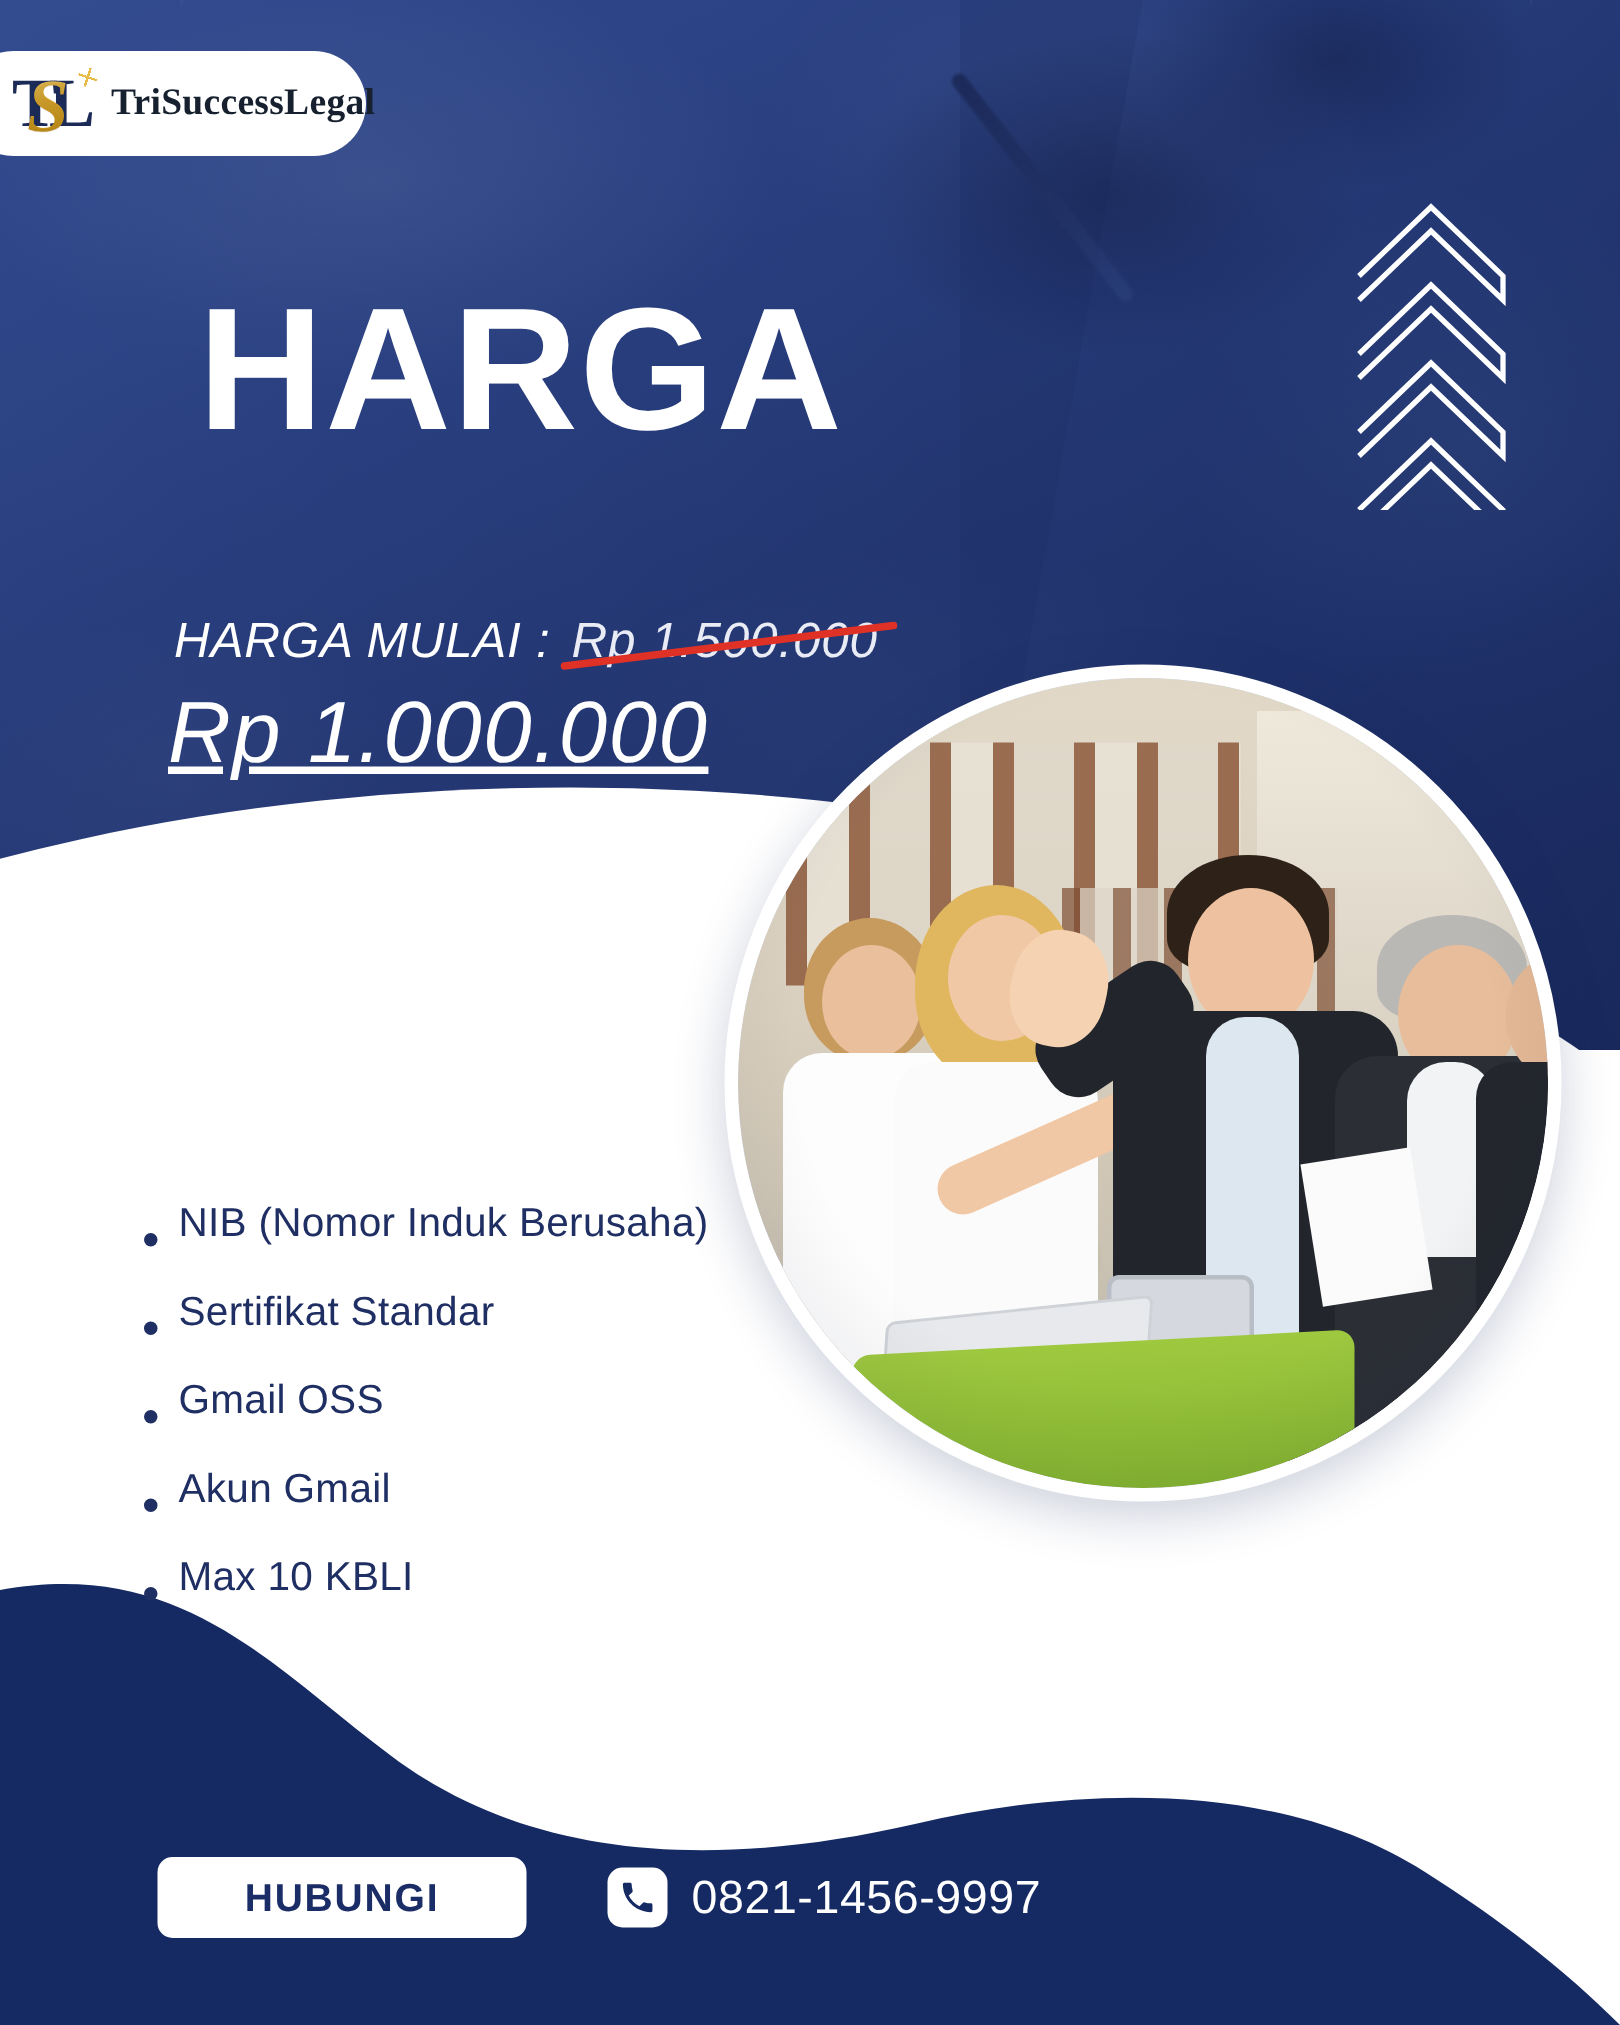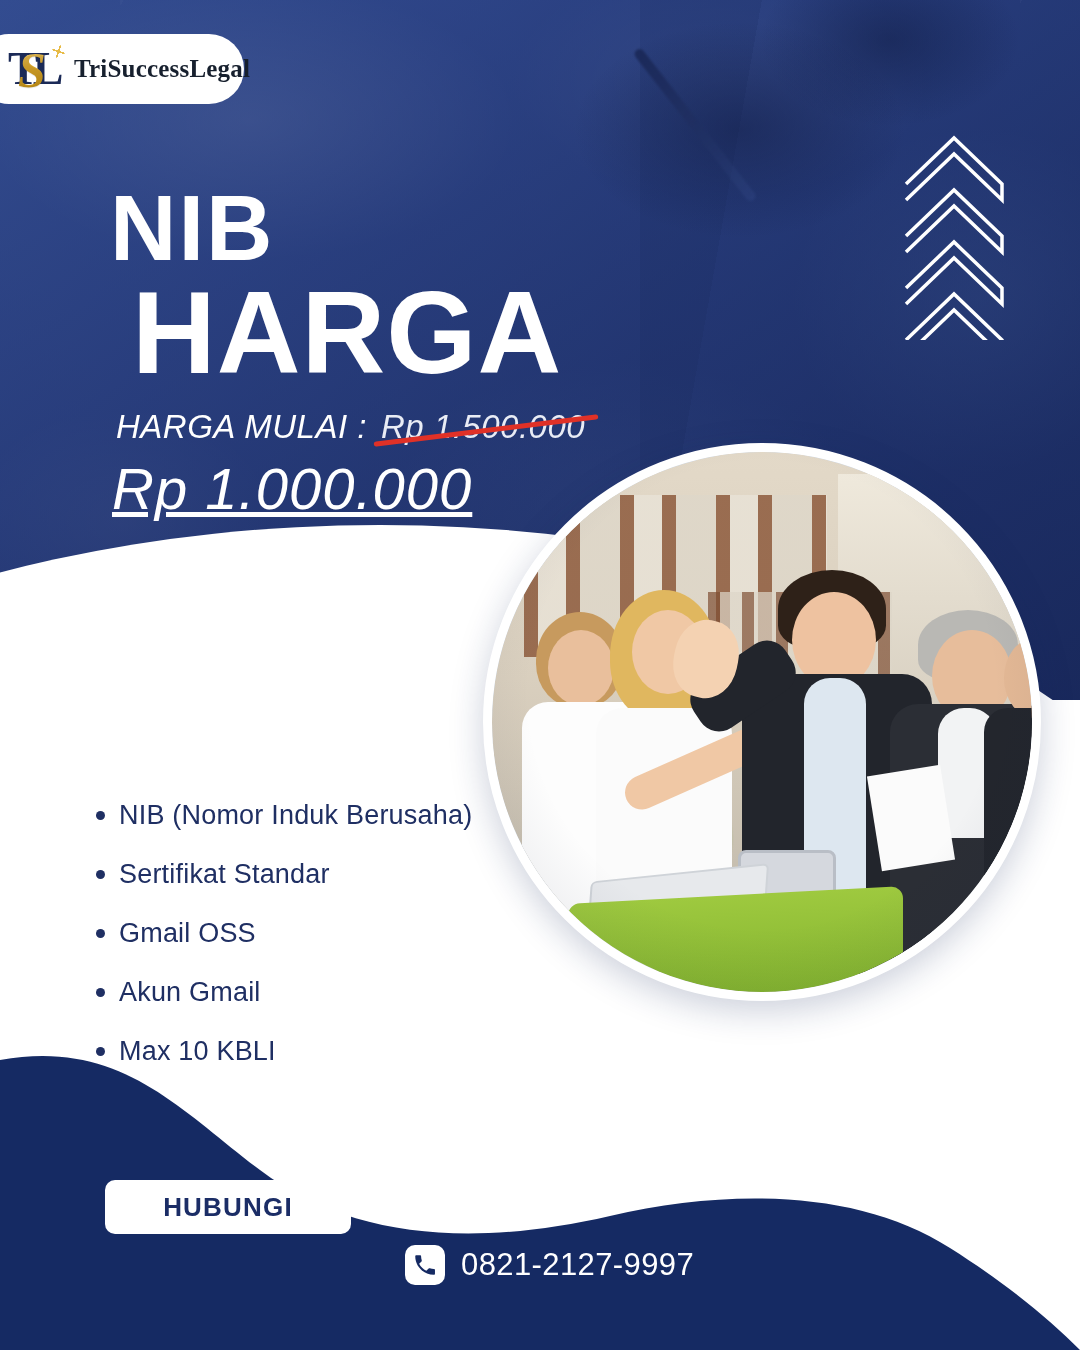--- a/index.html
+++ b/index.html
@@ -238,31 +238,31 @@
   
   .include-title{
     position:absolute;left:110px;top:750px;
     font-size:31px;font-weight:700;color:#17275e;letter-spacing:2.5px;
   }
   .include-list{
     position:absolute;left:96px;top:800px;
     list-style:none;margin:0;padding:0;
   }
   .include-list li{
-    display:flex;align-items:center;gap:14px;
+    display:flex;align-items:flex-end;gap:14px;
     font-size:27px;color:#1f2f63;margin-bottom:28px;letter-spacing:.2px;
   }
   .include-list li .dot{
     width:9px;height:9px;border-radius:50%;background:#1f2f63;flex:0 0 9px;
   }
 
   
   .footer{
     position:absolute;left:0;bottom:0;width:1080px;height:170px;
-    display:flex;padding-left:105px;gap:54px;box-sizing:border-box;
+    display:flex;align-items:center;padding-left:105px;gap:54px;box-sizing:border-box;
   }
   .hubungi{
     width:246px;height:54px;border-radius:10px;background:#ffffff;
     display:flex;align-items:center;justify-content:center;
     font-size:26px;font-weight:700;color:#1b2d66;letter-spacing:1.2px;
   }
   .contact{display:flex;align-items:center;gap:16px;}
   .contact .label{font-size:31px;color:#ffffff;letter-spacing:.4px;}
   .ig-icon{width:40px;height:40px;border:3px solid #fff;border-radius:12px;position:relative;box-sizing:border-box;}
   .ig-icon:before{content:"";position:absolute;left:50%;top:50%;width:17px;height:17px;
@@ -301,21 +301,20 @@
   <div class="chevrons">
     <svg width="108" height="212" viewBox="0 0 108 212" fill="none" stroke="#ffffff" stroke-width="3.5">
       <polyline points="6,56 54,10 102,56 102,72 54,26 6,72" fill="none"></polyline>
       <polyline points="6,108 54,62 102,108 102,124 54,78 6,124" fill="none"></polyline>
       <polyline points="6,160 54,114 102,160 102,176 54,130 6,176" fill="none"></polyline>
       <polyline points="6,212 54,166 102,212 102,228 54,182 6,228" fill="none"></polyline>
     </svg>
   </div>
 
   <div class="headline">
-    <div class="l1">NIB</div>
     <div class="l2">HARGA</div>
   </div>
 
   <div class="price-old-wrap">
     <span class="price-old-label">HARGA MULAI :</span>
     <span class="price-old">
       <span>Rp 1.500.000</span>
       <span class="slash"></span>
     </span>
   </div>
@@ -391,17 +390,17 @@
   <div class="footer">
     <div class="hubungi">HUBUNGI</div>
 
 
     <div class="contact">
       <span class="ph-icon">
         <svg width="26" height="26" viewBox="0 0 24 24" fill="#152a63">
           <path d="M6.6 10.8c1.4 2.8 3.8 5.1 6.6 6.6l2.2-2.2c.3-.3.7-.4 1.1-.2 1.2.4 2.4.6 3.7.6.6 0 1 .4 1 1V20c0 .6-.4 1-1 1C10.7 21 3 13.3 3 3.9c0-.6.4-1 1-1h3.4c.6 0 1 .4 1 1 0 1.3.2 2.5.6 3.7.1.4 0 .8-.2 1.1l-2.2 2.1z"></path>
         </svg>
       </span>
-      <span class="label">0821-2127-9997</span>
+      <span class="label">0821-1456-9997</span>
     </div>
   </div>
 
 </div>
 
 </body></html>

